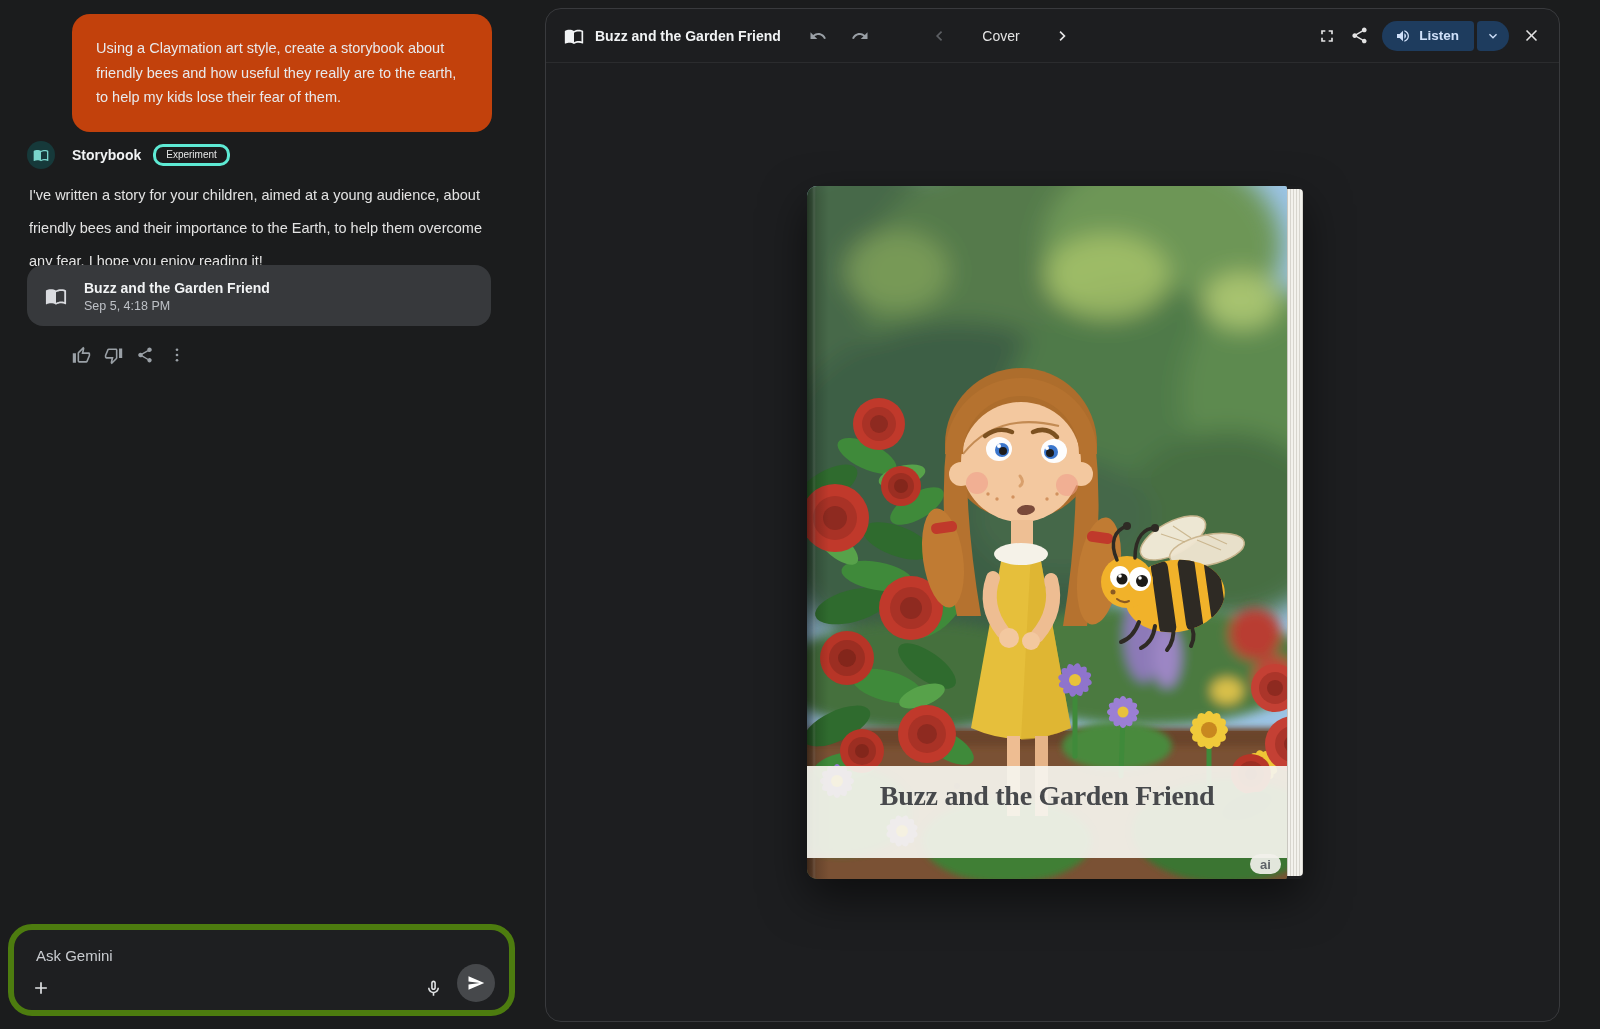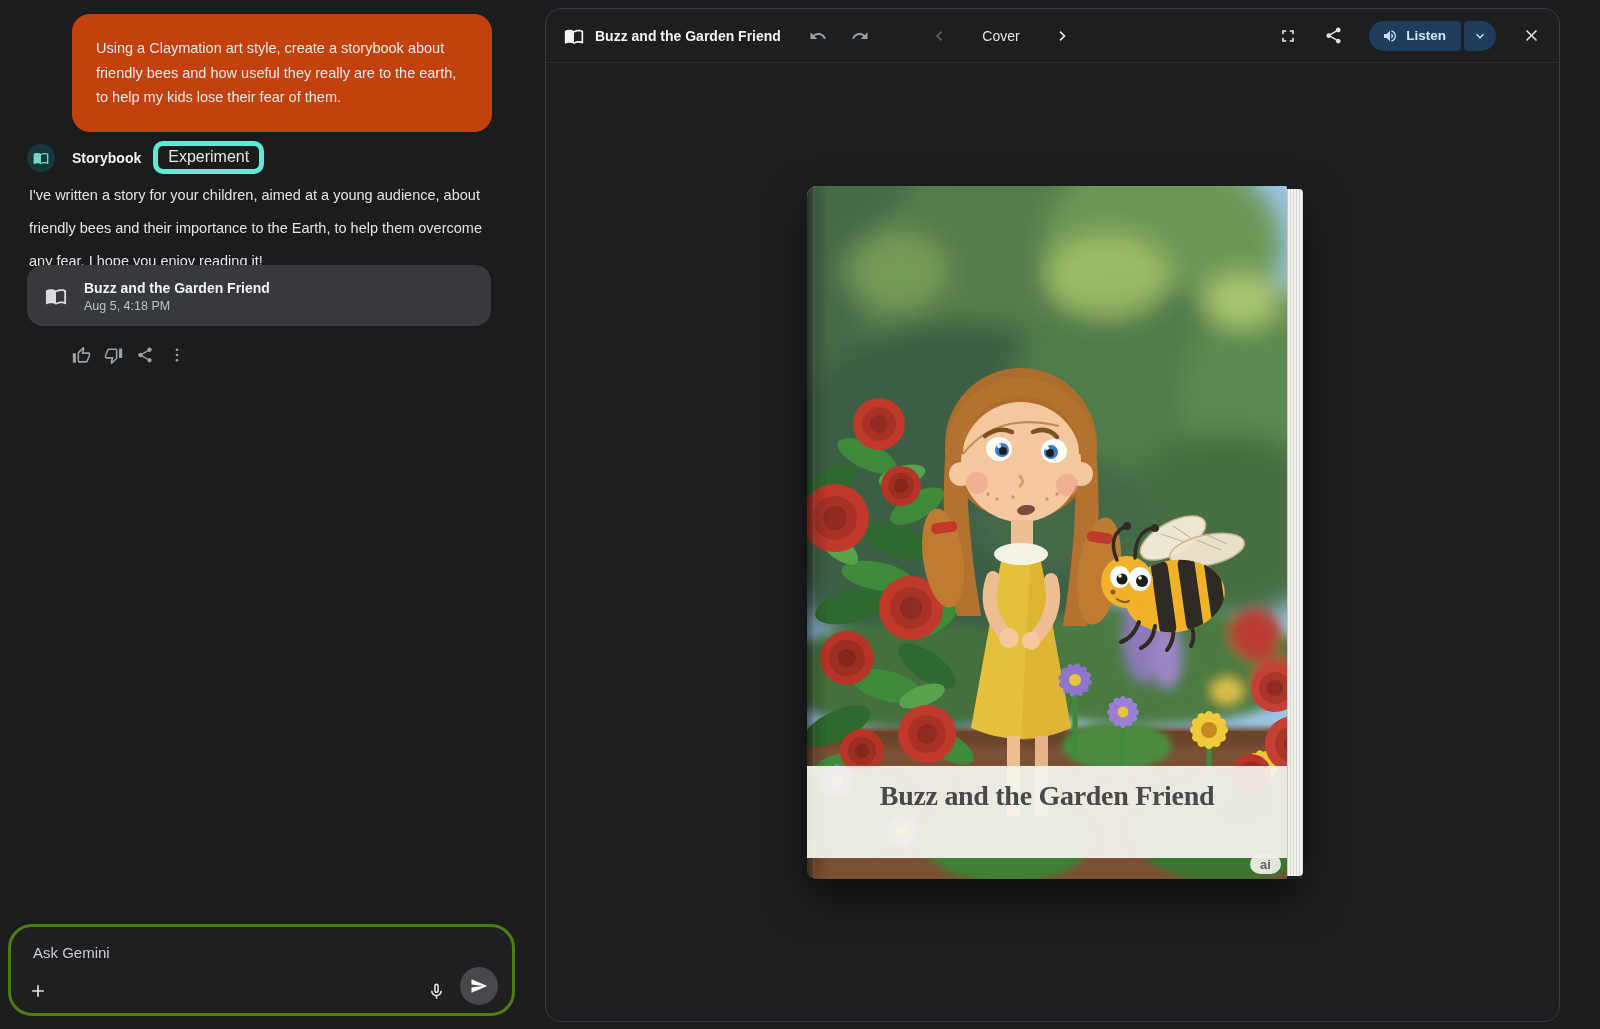--- a/index.html
+++ b/index.html
@@ -20,22 +20,22 @@
     padding:22px 24px; font-size:14.5px; line-height:24.5px; color:#e8eaed;
   }
   .bot-row { position:absolute; left:27px; top:141px; display:flex; align-items:center; }
   .bot-avatar {
     width:28px; height:28px; border-radius:50%;
     background:#16393a; display:flex; align-items:center; justify-content:center;
     color:#79d5cb;
   }
   .bot-name { margin-left:17px; font-size:14px; font-weight:bold; color:#f1f3f4; }
   .bot-badge {
-    margin-left:12px; border:5px solid #5eead4; border-radius:10px;
-    padding:2px 10px 3px; font-size:16px; color:#e6e7e7;
+    margin-left:12px; border:3px solid #5eead4; border-radius:10px;
+    padding:2px 10px 3px; font-size:10px; color:#e6e7e7;
   }
   .bot-message {
     position:absolute; left:29px; top:179px; width:462px;
     font-size:14.5px; line-height:33px; color:#e3e3e3;
   }
   .artifact-card {
     position:absolute; left:27px; top:265px; width:464px; height:61px;
     background:#37393c; border-radius:16px;
     display:flex; align-items:center; padding:0 18px; cursor:pointer;
   }
@@ -44,21 +44,21 @@
   .artifact-title { font-size:14px; font-weight:bold; color:#f1f3f4; line-height:18px; }
   .artifact-time { font-size:12.5px; color:#bdc1c6; margin-top:2px; }
   .action-row {
     position:absolute; left:70px; top:344px;
     display:flex; align-items:center; gap:10px; color:#9aa0a6;
   }
   .action-btn { width:22px; height:22px; display:flex; align-items:center; justify-content:center; cursor:pointer; }
 
   .input-box {
     position:absolute; left:8px; top:924px; width:507px; height:92px;
-    border:3px solid #4d7c0f; border-radius:24px; background:#1e1f21;
+    border:6px solid #4d7c0f; border-radius:24px; background:#1e1f21;
   }
   .input-placeholder { position:absolute; left:22px; top:17px; font-size:15px; color:#c9ccd0; }
   .plus-btn { position:absolute; left:17px; bottom:12px; color:#e0e2e4; cursor:pointer; }
   .mic-btn  { position:absolute; right:66px; bottom:12px; color:#e0e2e4; cursor:pointer; }
   .send-btn {
     position:absolute; right:14px; bottom:8px; width:38px; height:38px;
     border-radius:50%; background:#46484b; display:flex; align-items:center;
     justify-content:center; color:#fff; cursor:pointer;
   }
 
@@ -75,21 +75,21 @@
   .p-title { font-size:14px; font-weight:bold; }
   .undo-redo { display:flex; align-items:center; gap:24px; margin-left:28px; color:#9aa0a6; }
   .icon-btn { cursor:pointer; display:flex; align-items:center; justify-content:center; }
   .page-nav {
     position:absolute; left:455px; transform:translateX(-50%);
     display:flex; align-items:center; gap:33px;
   }
   .nav-prev { color:#5c5f63; }
   .nav-next { color:#e3e3e3; }
   .page-label { font-size:14px; color:#e3e3e3; }
-  .right-controls { margin-left:auto; display:flex; align-items:center; gap:26px; color:#e3e3e3; }
+  .right-controls { margin-left:auto; display:flex; align-items:center; gap:13px; color:#e3e3e3; }
   .listen { display:flex; align-items:center; }
   .listen-main {
     height:30px; border-radius:16px 4px 4px 16px; background:#1e3c5e; color:#cfe0f9;
     display:flex; align-items:center; gap:8px; padding:0 15px 0 13px;
     font-size:13.5px; font-weight:bold; cursor:pointer;
   }
   .listen-arrow {
     width:32px; height:30px; margin-left:3px; border-radius:4px 16px 16px 4px;
     background:#1e3c5e; color:#cfe0f9; display:flex; align-items:center;
     justify-content:center; cursor:pointer;
@@ -157,21 +157,21 @@
 <div class="bot-message">I've written a story for your children, aimed at a young audience, about friendly bees and their importance to the Earth, to help them overcome any fear. I hope you enjoy reading it!</div>
 
 <div class="artifact-card">
   <span class="book-ic">
     <svg width="22" height="22" viewBox="0 0 24 24" fill="currentColor">
         <path d="M21 5c-1.11-.35-2.33-.5-3.5-.5-1.95 0-4.05.4-5.5 1.5-1.45-1.1-3.55-1.5-5.5-1.5S2.45 4.9 1 6v14.65c0 .25.25.5.5.5.1 0 .15-.05.25-.05C3.1 20.45 5.05 20 6.5 20c1.95 0 4.05.4 5.5 1.5 1.35-.85 3.8-1.5 5.5-1.5 1.65 0 3.35.3 4.75 1.05.1.05.15.05.25.05.25 0 .5-.25.5-.5V6c-.6-.45-1.25-.75-2-1zm0 13.5c-1.1-.35-2.3-.5-3.5-.5-1.7 0-4.15.65-5.5 1.5V8c1.35-.85 3.8-1.5 5.5-1.5 1.2 0 2.4.15 3.5.5v11.5z"></path>
       </svg>
   </span>
   <div class="artifact-meta">
     <div class="artifact-title">Buzz and the Garden Friend</div>
-    <div class="artifact-time">Aug 5, 4:18 PM</div>
+    <div class="artifact-time">Sep 5, 4:18 PM</div>
   </div>
 </div>
 
 <div class="action-row">
   <div class="action-btn">
     <svg width="19" height="19" viewBox="0 0 24 24" fill="currentColor">
         <path d="M9 21h9c.83 0 1.54-.5 1.84-1.22l3.02-7.05c.09-.23.14-.47.14-.73v-2c0-1.1-.9-2-2-2h-6.31l.95-4.57.03-.32c0-.41-.17-.79-.44-1.06L14.17 1 7.58 7.59C7.22 7.95 7 8.45 7 9v10c0 1.1.9 2 2 2zM9 9l4.34-4.34L12 10h9v2l-3 7H9V9zM1 9h4v12H1z"></path>
       </svg>
   </div>
   <div class="action-btn">

